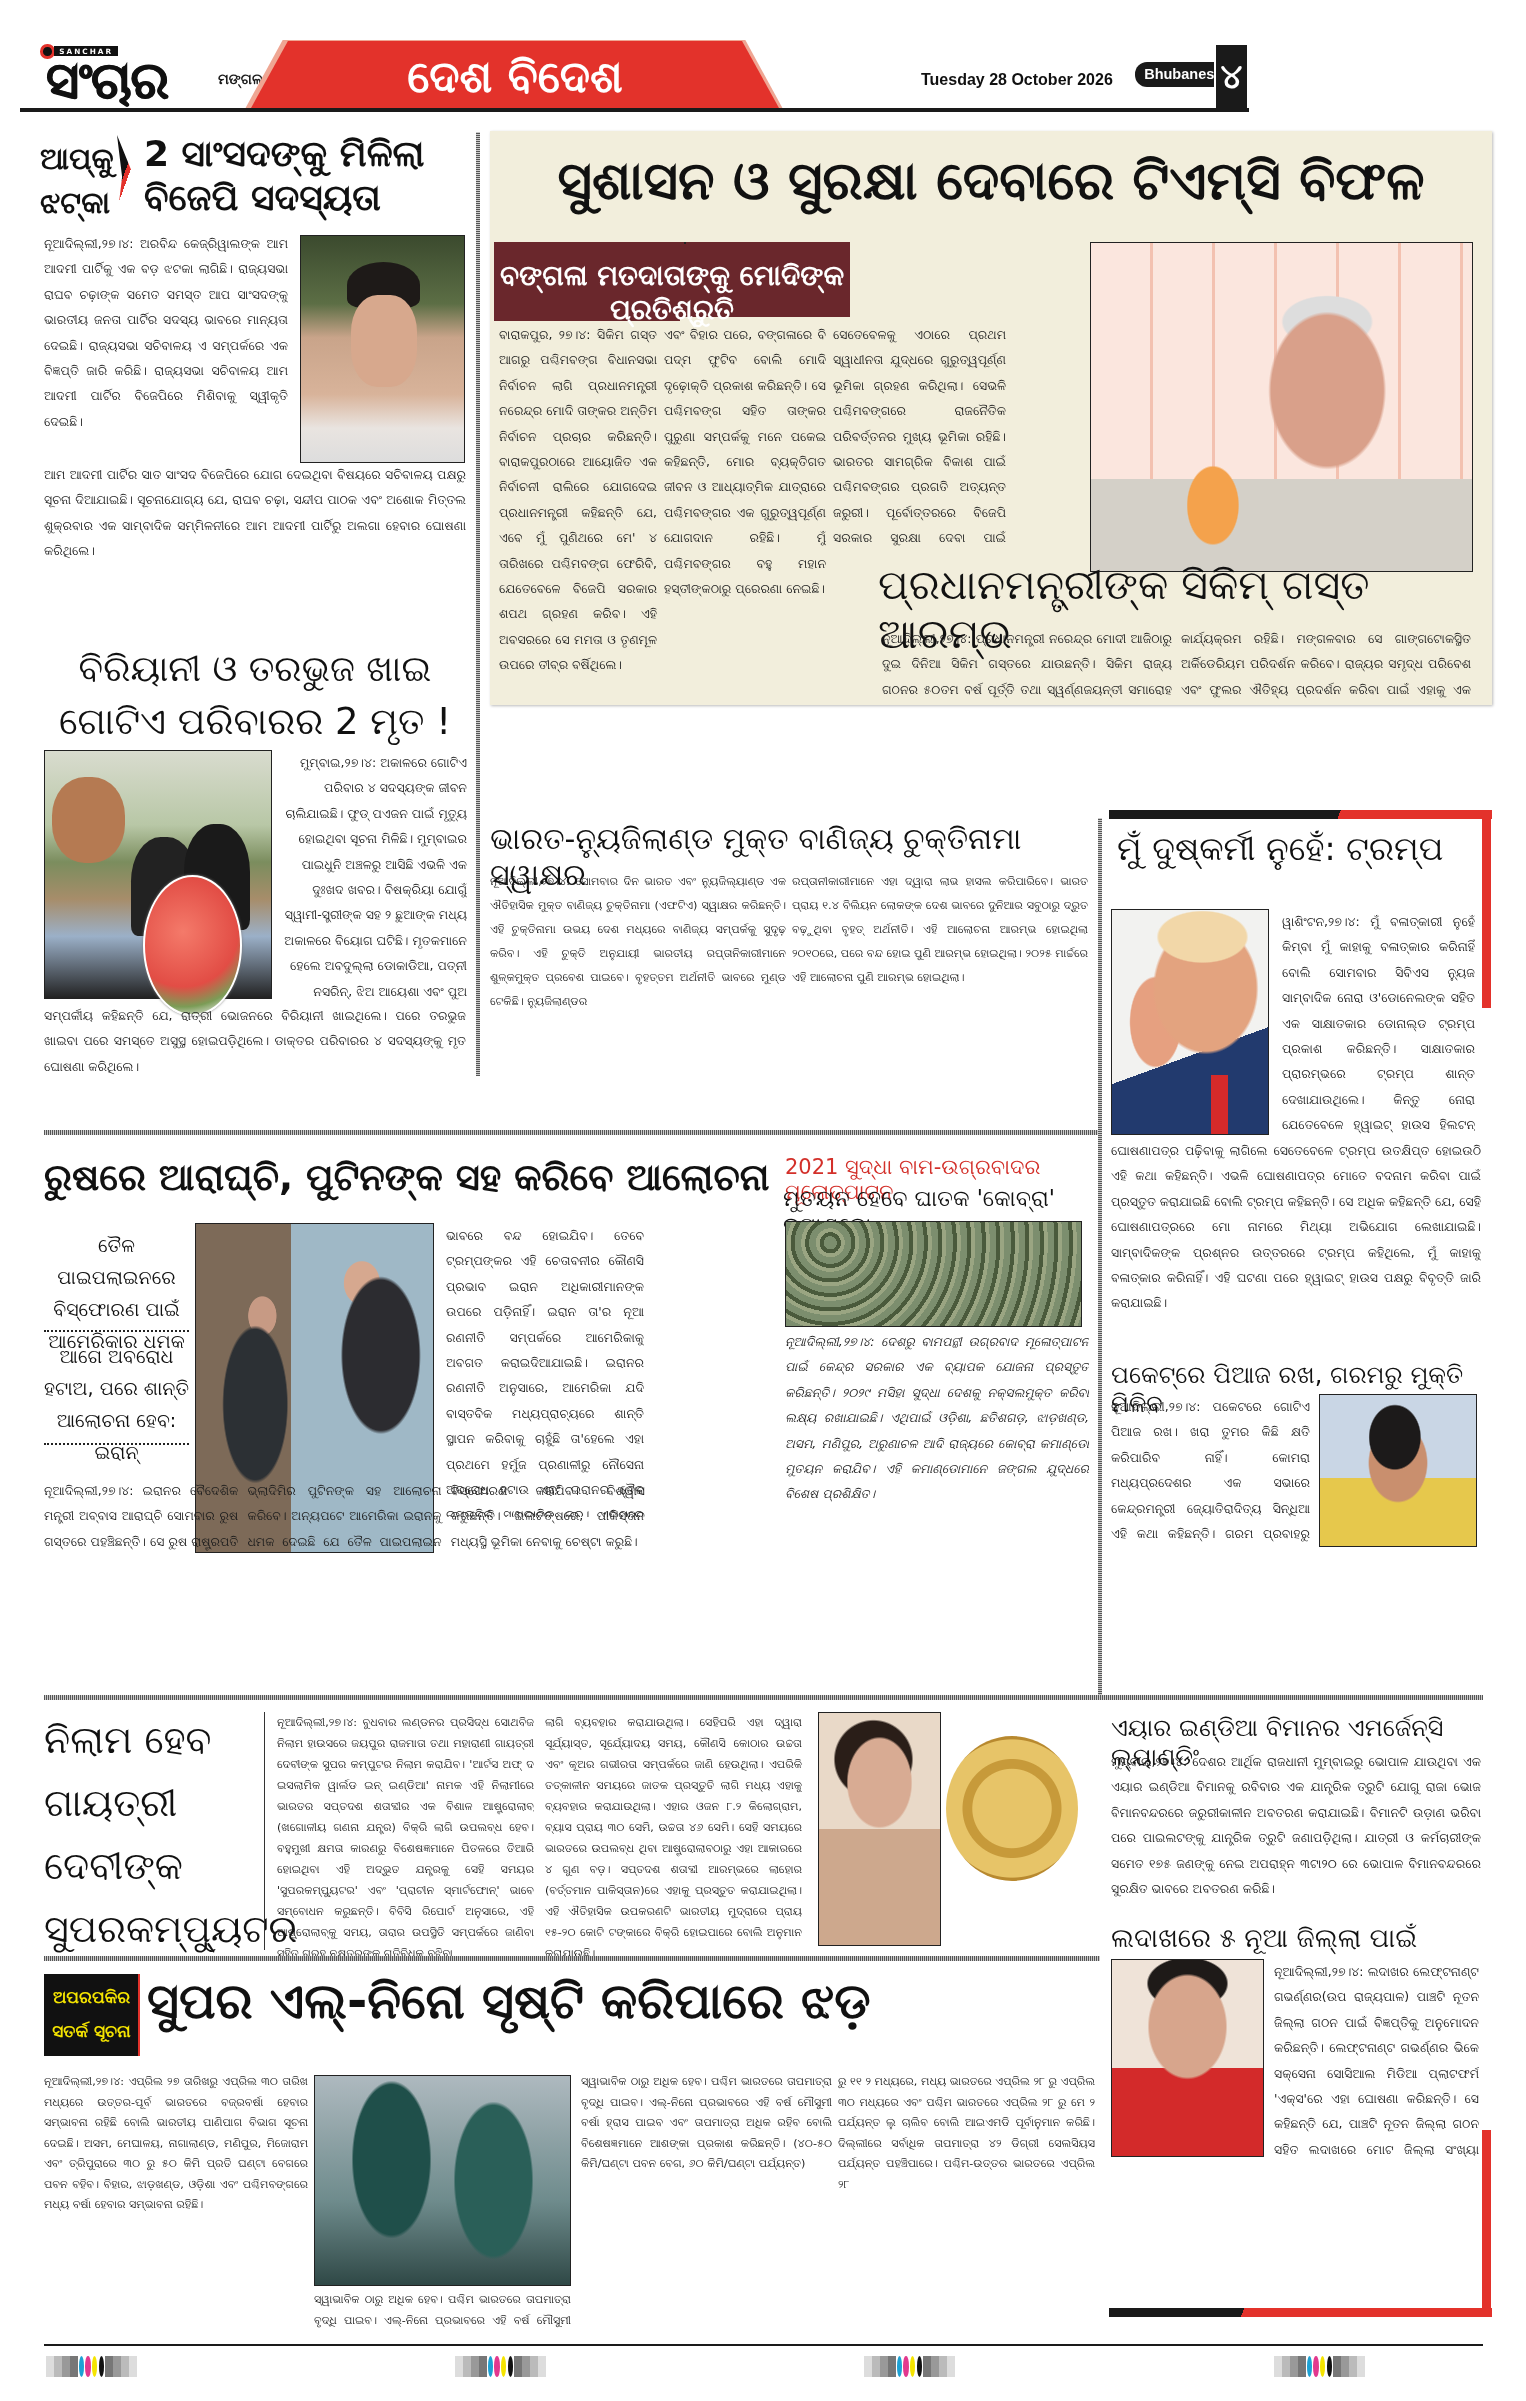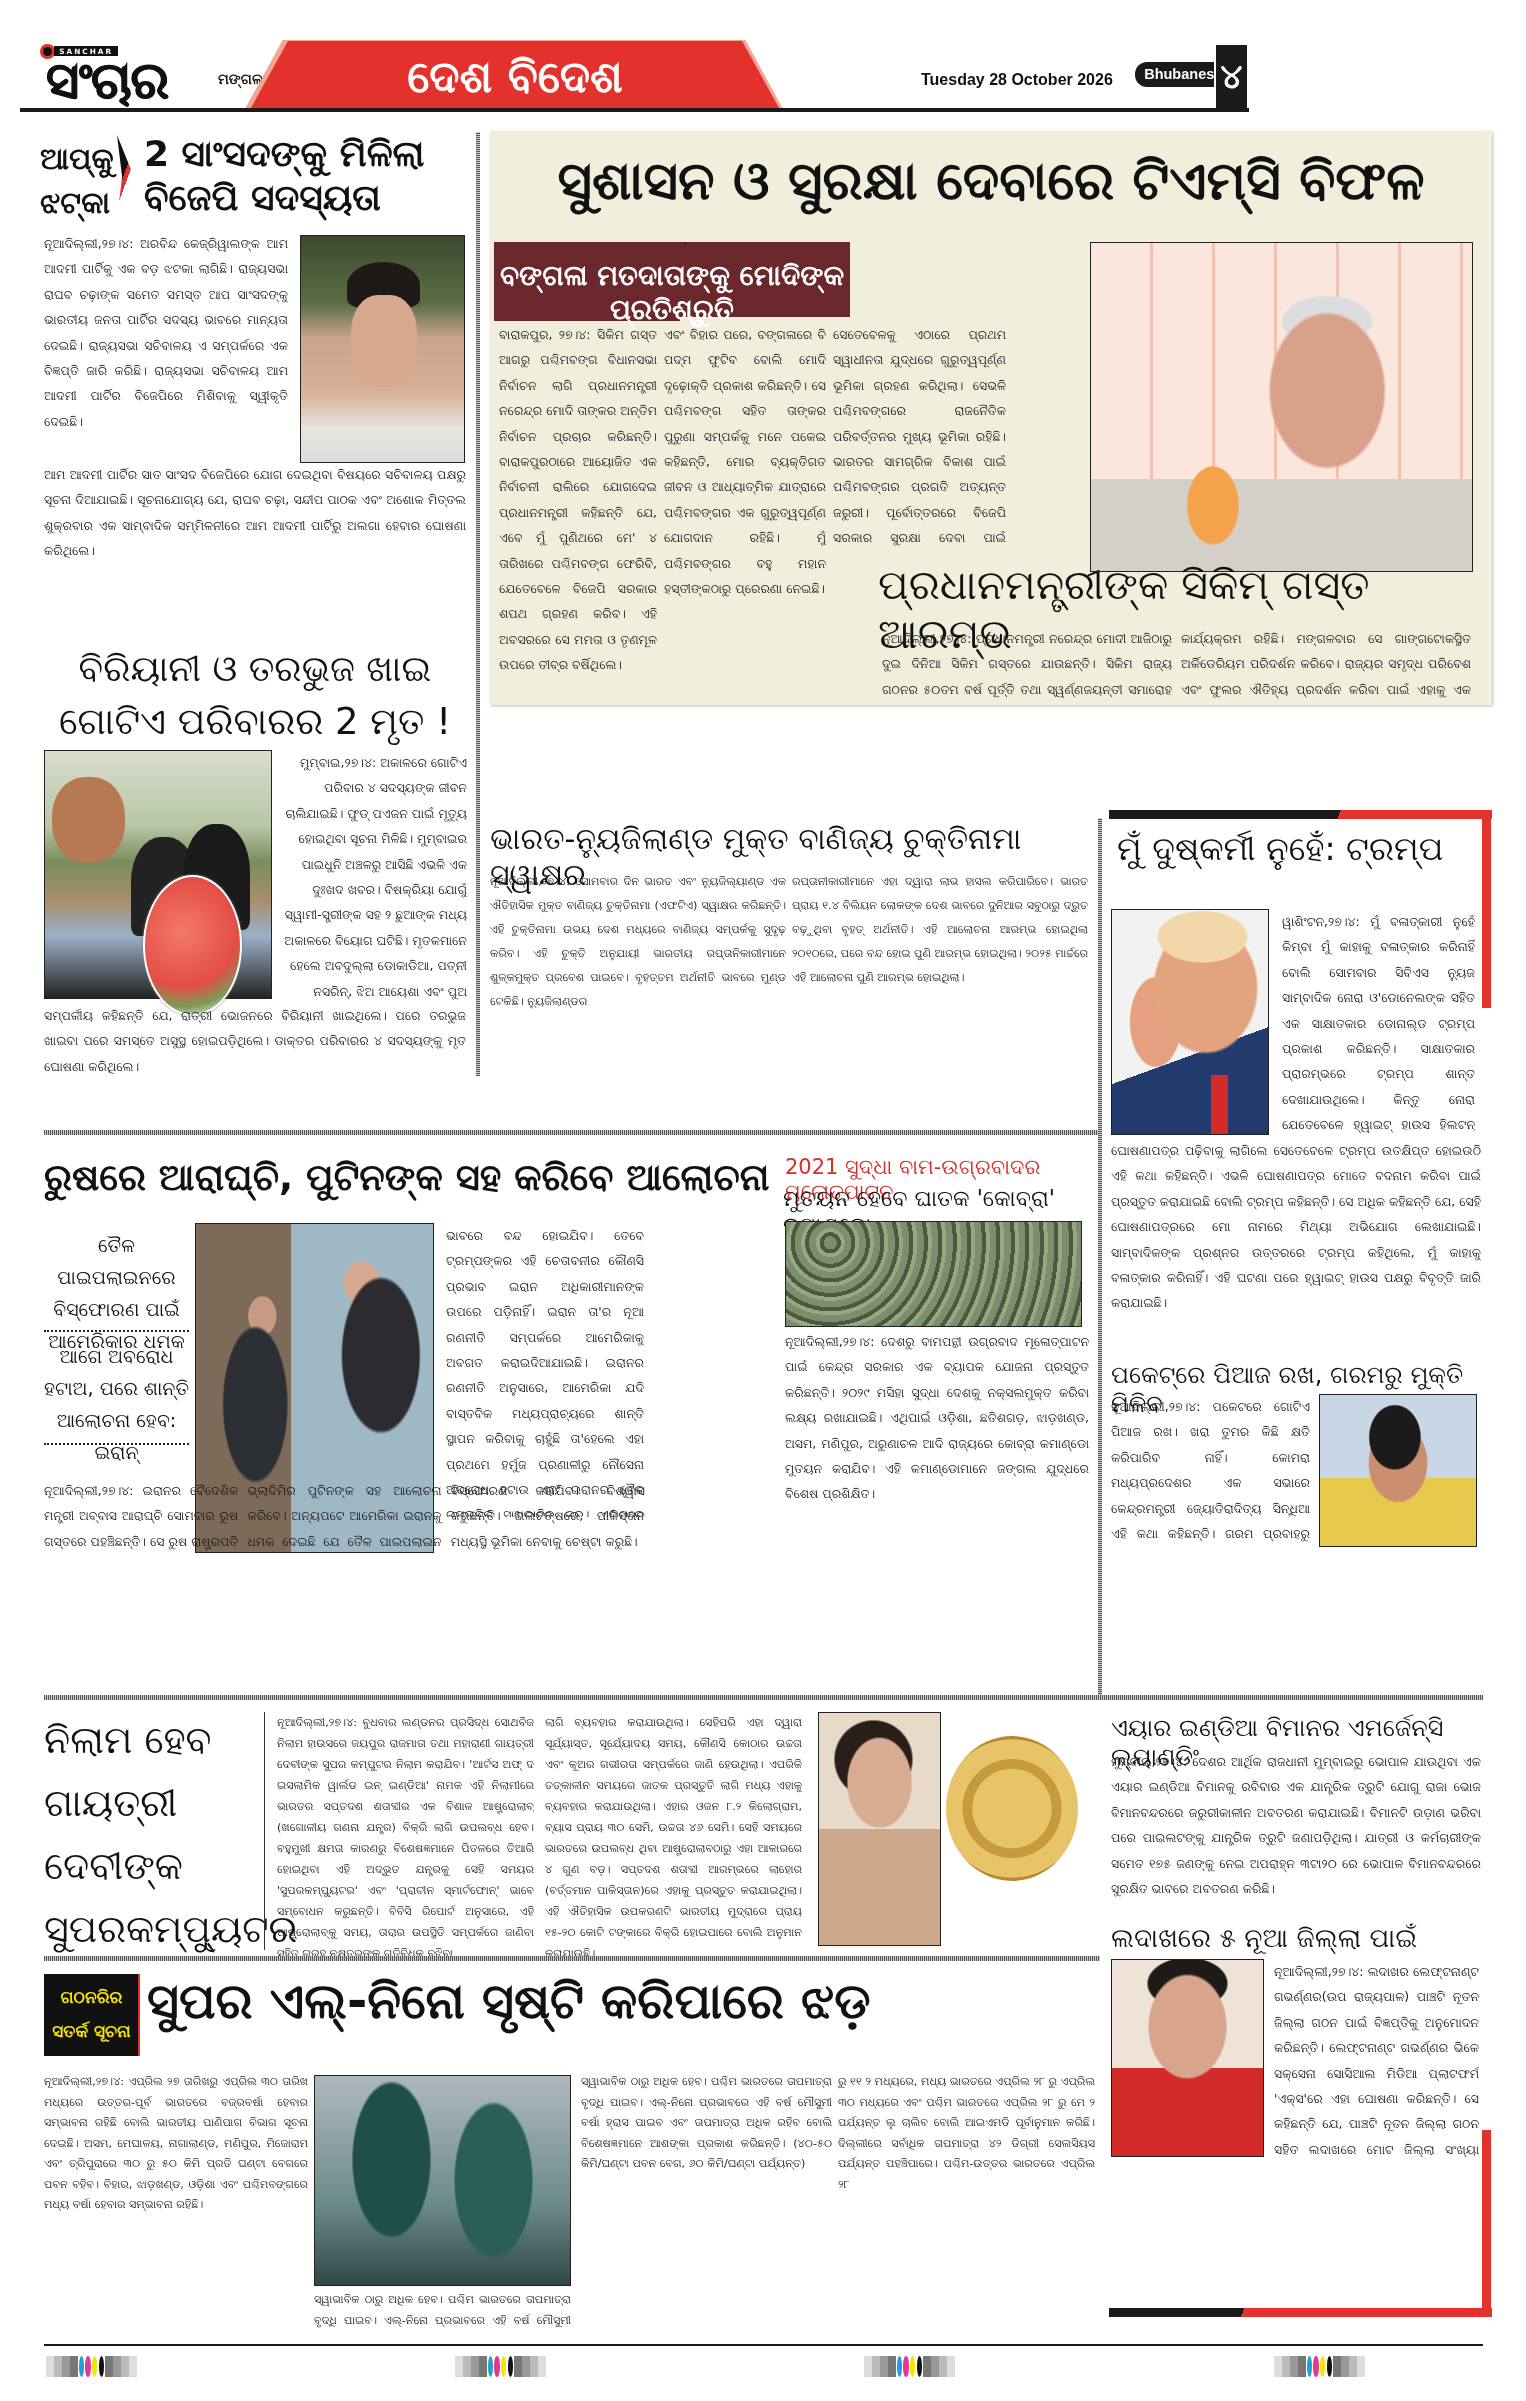--- a/index.html
+++ b/index.html
@@ -862,21 +862,21 @@
    radial-gradient(ellipse 14.5px 20px at 28% 28%, #c79a84 0 95%, transparent 100%),
    linear-gradient(90deg, #7d6a58 0 40%, #9fb8c6 40% 100%);"></div>
 <div class="col body-text" style="left:446px;top:1223px;width:198px;height:294px;">ଭାବରେ ବନ୍ଦ ହୋଇଯିବ। ତେବେ ଟ୍ରମ୍ପଙ୍କର ଏହି ଚେତାବନୀର କୌଣସି ପ୍ରଭାବ ଇରାନ ଅଧିକାରୀମାନଙ୍କ ଉପରେ ପଡ଼ିନାହିଁ। ଇରାନ ତା'ର ନୂଆ ରଣନୀତି ସମ୍ପର୍କରେ ଆମେରିକାକୁ ଅବଗତ କରାଇଦିଆଯାଇଛି। ଇରାନର ରଣନୀତି ଅନୁସାରେ, ଆମେରିକା ଯଦି ବାସ୍ତବିକ ମଧ୍ୟପ୍ରାଚ୍ୟରେ ଶାନ୍ତି ସ୍ଥାପନ କରିବାକୁ ଚାହୁଁଛି ତା'ହେଲେ ଏହା ପ୍ରଥମେ ହର୍ମୁଜ ପ୍ରଣାଳୀରୁ ନୌସେନା ଅବରୋଧ ହଟାଉ ଏବଂ ଇରାନର ତୈଳ ରପ୍ତାନିକୁ ସ୍ୱାଭାବିକ କରୁ। ଏହାପରେ ଇରାନ ଆମେରିକା ସହିତ ଶାନ୍ତି ଆଲୋଚନାରେ</div>
 <div class="col body-text" style="left:44px;top:1478px;width:601px;height:211px;column-count:3;column-gap:9.2px;">ନୂଆଦିଲ୍ଲୀ,୨୭।୪: ଇରାନର ବୈଦେଶିକ ମନ୍ତ୍ରୀ ଅବ୍ବାସ ଆରାଘ୍‌ଚି ସୋମବାର ରୁଷ ଗସ୍ତରେ ପହଞ୍ଚିଛନ୍ତି। ସେ ରୁଷ ରାଷ୍ଟ୍ରପତି ଭ୍ଲାଦିମିର ପୁଟିନଙ୍କ ସହ ଆଲୋଚନା କରିବେ। ଅନ୍ୟପଟେ ଆମେରିକା ଇରାନକୁ ଧମକ ଦେଇଛି ଯେ ତୈଳ ପାଇପଲାଇନ ବିସ୍ଫୋରଣ କରାଯିବ। ବିଶ୍ୱାସ କରୁଛନ୍ତି। ଇଲଟଙ୍ଷରେ, ପାକିସ୍ତାନ ମଧ୍ୟସ୍ଥି ଭୂମିକା ନେବାକୁ ଚେଷ୍ଟା କରୁଛି।</div>
 
 <div class="abs headline" style="left:785px;top:1155px;width:304px;font-size:21px;color:#d3302a;font-weight:normal;">2021 ସୁଦ୍ଧା ବାମ-ଉଗ୍ରବାଦର ମୂଳୋତ୍ପାଟନ</div>
 <div class="abs headline" style="left:783px;top:1185px;width:304px;font-size:22.4px;font-weight:normal;">ମୁତୟନ ହେବେ ଘାତକ 'କୋବ୍ରା' କମାଣ୍ଡୋ</div>
 <div class="photo" style="left:785px;top:1221px;width:297px;height:106px;background:
    repeating-radial-gradient(circle at 15% 20%, #7c8e6e 0 6.6px, #4a5a3c 6.6px 10.6px, #9aa582 10.6px 14.5px),
    #6a7a58;"></div>
-<div class="col body-text" style="left:785px;top:1329px;width:304px;height:366px;">ନୂଆଦିଲ୍ଲୀ,୨୭।୪: ଦେଶରୁ ବାମପନ୍ଥୀ ଉଗ୍ରବାଦ ମୂଳୋତ୍ପାଟନ ପାଇଁ କେନ୍ଦ୍ର ସରକାର ଏକ ବ୍ୟାପକ ଯୋଜନା ପ୍ରସ୍ତୁତ କରିଛନ୍ତି। ୨୦୨୯ ମସିହା ସୁଦ୍ଧା ଦେଶକୁ ନକ୍ସଲମୁକ୍ତ କରିବା ଲକ୍ଷ୍ୟ ରଖାଯାଇଛି। ଏଥିପାଇଁ ଓଡ଼ିଶା, ଛତିଶଗଡ଼, ଝାଡ଼ଖଣ୍ଡ, ଅସମ, ମଣିପୁର, ଅରୁଣାଚଳ ଆଦି ରାଜ୍ୟରେ କୋବ୍ରା କମାଣ୍ଡୋ ମୁତୟନ କରାଯିବ। ଏହି କମାଣ୍ଡୋମାନେ ଜଙ୍ଗଲ ଯୁଦ୍ଧରେ ବିଶେଷ ପ୍ରଶିକ୍ଷିତ।</div>
+<div class="col body-text" style="left:785px;top:1329px;width:304px;height:366px;font-style:italic;">ନୂଆଦିଲ୍ଲୀ,୨୭।୪: ଦେଶରୁ ବାମପନ୍ଥୀ ଉଗ୍ରବାଦ ମୂଳୋତ୍ପାଟନ ପାଇଁ କେନ୍ଦ୍ର ସରକାର ଏକ ବ୍ୟାପକ ଯୋଜନା ପ୍ରସ୍ତୁତ କରିଛନ୍ତି। ୨୦୨୯ ମସିହା ସୁଦ୍ଧା ଦେଶକୁ ନକ୍ସଲମୁକ୍ତ କରିବା ଲକ୍ଷ୍ୟ ରଖାଯାଇଛି। ଏଥିପାଇଁ ଓଡ଼ିଶା, ଛତିଶଗଡ଼, ଝାଡ଼ଖଣ୍ଡ, ଅସମ, ମଣିପୁର, ଅରୁଣାଚଳ ଆଦି ରାଜ୍ୟରେ କୋବ୍ରା କମାଣ୍ଡୋ ମୁତୟନ କରାଯିବ। ଏହି କମାଣ୍ଡୋମାନେ ଜଙ୍ଗଲ ଯୁଦ୍ଧରେ ବିଶେଷ ପ୍ରଶିକ୍ଷିତ।</div>
 
 <div class="abs headline" style="left:1111px;top:1361px;width:370px;font-size:24px;font-weight:normal;">ପକେଟ୍‌ରେ ପିଆଜ ରଖ, ଗରମରୁ ମୁକ୍ତି ମିଳିବ</div>
 <div class="photo" style="left:1319px;top:1394px;width:158px;height:153px;background:
    radial-gradient(ellipse 26.4px 33px at 48% 28%, #1c1a1a 0 95%, transparent 100%),
    radial-gradient(ellipse 30px 40px at 50% 45%, #c98f6e 0 95%, transparent 100%),
    linear-gradient(180deg, #c9d6e5 0 55%, #e6c84c 55% 100%);"></div>
 <div class="col body-text" style="left:1111px;top:1394px;width:199px;height:153px;">ନୂଆଦିଲ୍ଲୀ,୨୭।୪: ପକେଟରେ ଗୋଟିଏ ପିଆଜ ରଖ। ଖରା ତୁମର କିଛି କ୍ଷତି କରିପାରିବ ନାହିଁ। କୋମରା ମଧ୍ୟପ୍ରଦେଶର ଏକ ସଭାରେ କେନ୍ଦ୍ରମନ୍ତ୍ରୀ ଜ୍ୟୋତିରାଦିତ୍ୟ ସିନ୍ଧିଆ ଏହି କଥା କହିଛନ୍ତି। ଗରମ ପ୍ରବାହରୁ ରକ୍ଷା ପାଇବା ପାଇଁ ପିଆଜ ବ୍ୟବହାର ଏକ ପାରମ୍ପରିକ ଉପାୟ ବୋଲି ସେ ଉଲ୍ଲେଖ କରିଛନ୍ତି। ଏହା ପରେ ସୋସିଆଲ ମିଡିଆରେ ତାଙ୍କ ବୟାନ ଭାଇରାଲ ହୋଇଛି।</div>
 
 <div class="hatch" style="left:44px;top:1695px;width:1439px;"></div>
 
@@ -901,21 +901,21 @@
 <div class="abs headline" style="left:1111px;top:1922px;width:370px;font-size:26.4px;font-weight:normal;">ଲଦାଖରେ ୫ ନୂଆ ଜିଲ୍ଲା ପାଇଁ ଘୋଷଣା</div>
 <div class="photo" style="left:1111px;top:1959px;width:153px;height:198px;background:
    radial-gradient(ellipse 40px 53px at 50% 34%, #d7a58c 0 95%, transparent 100%),
    radial-gradient(ellipse 41px 26.4px at 50% 12%, #1e1a18 0 95%, transparent 100%),
    linear-gradient(180deg, #efe3d8 0 55%, #d32a2a 55% 100%);"></div>
 <div class="col body-text" style="left:1274px;top:1959px;width:205px;height:198px;">ନୂଆଦିଲ୍ଲୀ,୨୭।୪: ଲଦାଖର ଲେଫ୍ଟନାଣ୍ଟ ଗଭର୍ଣ୍ଣର(ଉପ ରାଜ୍ୟପାଳ) ପାଞ୍ଚଟି ନୂତନ ଜିଲ୍ଲା ଗଠନ ପାଇଁ ବିଜ୍ଞପ୍ତିକୁ ଅନୁମୋଦନ କରିଛନ୍ତି। ଲେଫ୍ଟନାଣ୍ଟ ଗଭର୍ଣ୍ଣର ଭିକେ ସକ୍ସେନା ସୋସିଆଲ ମିଡିଆ ପ୍ଲାଟଫର୍ମ 'ଏକ୍ସ'ରେ ଏହା ଘୋଷଣା କରିଛନ୍ତି। ସେ କହିଛନ୍ତି ଯେ, ପାଞ୍ଚଟି ନୂତନ ଜିଲ୍ଲା ଗଠନ ସହିତ ଲଦାଖରେ ମୋଟ ଜିଲ୍ଲା ସଂଖ୍ୟା ବର୍ତ୍ତମାନ ୭ ହେବ। ସେ ଏହି ନିଷ୍ପତ୍ତିକୁ ନାଗରିକଙ୍କ ନିକଟକୁ ଶାସନ ଆଣିବା ଏବଂ ବିକାଶ, ନିଯୁକ୍ତି ଏବଂ ଉଦ୍ୟୋଗ ପାଇଁ ନୂତନ ସୁଯୋଗ ସୃଷ୍ଟି କରିବା ଦିଗରେ ଏକ ଗୁରୁତ୍ୱପୂର୍ଣ୍ଣ ପଦକ୍ଷେପ ବୋଲି ବର୍ଣ୍ଣନା କରିଛନ୍ତି।</div>
 
 <div class="hatch" style="left:44px;top:1956px;width:1056px;"></div>
 <div class="abs" style="left:44px;top:1974px;width:96px;height:82px;background:#111;border-right:2.6px solid #e3322b;"></div>
 <div class="abs" style="left:46px;top:1980px;width:91px;text-align:center;font-size:17px;font-weight:bold;line-height:34px;color:#f5e400;">
-  <div>ଗଠନରିର</div>
+  <div>ଅପରପକିର</div>
   <div>ସତର୍କ ସୂଚନା</div>
 </div>
 <div class="abs headline" style="left:147px;top:1973px;width:950px;font-size:49px;">ସୁପର ଏଲ୍-ନିନୋ ସୃଷ୍ଟି କରିପାରେ ଝଡ଼</div>
 <div class="col body-text" style="left:44px;top:2072px;width:264px;height:251px;font-size:11.2px;line-height:20.5px;">ନୂଆଦିଲ୍ଲୀ,୨୭।୪: ଏପ୍ରିଲ ୨୭ ତାରିଖରୁ ଏପ୍ରିଲ ୩୦ ତାରିଖ ମଧ୍ୟରେ ଉତ୍ତର-ପୂର୍ବ ଭାରତରେ ବଜ୍ରବର୍ଷା ହେବାର ସମ୍ଭାବନା ରହିଛି ବୋଲି ଭାରତୀୟ ପାଣିପାଗ ବିଭାଗ ସୂଚନା ଦେଇଛି। ଅସମ, ମେଘାଳୟ, ନାଗାଲାଣ୍ଡ, ମଣିପୁର, ମିଜୋରାମ ଏବଂ ତ୍ରିପୁରାରେ ୩୦ ରୁ ୫୦ କିମି ପ୍ରତି ଘଣ୍ଟା ବେଗରେ ପବନ ବହିବ। ବିହାର, ଝାଡ଼ଖଣ୍ଡ, ଓଡ଼ିଶା ଏବଂ ପଶ୍ଚିମବଙ୍ଗରେ ମଧ୍ୟ ବର୍ଷା ହେବାର ସମ୍ଭାବନା ରହିଛି।</div>
 <div class="photo" style="left:314px;top:2075px;width:257px;height:211px;background:
    radial-gradient(ellipse 40px 79px at 30% 40%, #1f4f4a 0 95%, transparent 100%),
    radial-gradient(ellipse 40px 79px at 70% 50%, #2a5f58 0 95%, transparent 100%),
    linear-gradient(180deg, #aeb9bf 0%, #6e8b8c 60%, #2f4846 100%);"></div>
 <div class="col body-text" style="left:314px;top:2290px;width:257px;height:40px;font-size:11.2px;line-height:20.5px;">ସ୍ୱାଭାବିକ ଠାରୁ ଅଧିକ ହେବ। ପଶ୍ଚିମ ଭାରତରେ ତାପମାତ୍ରା ବୃଦ୍ଧି ପାଇବ। ଏଲ୍-ନିନୋ ପ୍ରଭାବରେ ଏହି ବର୍ଷ ମୌସୁମୀ ବର୍ଷା ହ୍ରାସ ପାଇବ ଏବଂ ତାପମାତ୍ରା ଅଧିକ ରହିବ ବୋଲି ବିଶେଷଜ୍ଞମାନେ ଆଶଙ୍କା ପ୍ରକାଶ କରିଛନ୍ତି। (୪୦-୫୦ କିମି/ଘଣ୍ଟା ପବନ ବେଗ, ୬୦ କିମି/ଘଣ୍ଟା ପର୍ଯ୍ୟନ୍ତ)</div>
 <div class="col body-text" style="left:581px;top:2072px;width:251px;height:257px;font-size:11.2px;line-height:20.5px;">ସ୍ୱାଭାବିକ ଠାରୁ ଅଧିକ ହେବ। ପଶ୍ଚିମ ଭାରତରେ ତାପମାତ୍ରା ବୃଦ୍ଧି ପାଇବ। ଏଲ୍-ନିନୋ ପ୍ରଭାବରେ ଏହି ବର୍ଷ ମୌସୁମୀ ବର୍ଷା ହ୍ରାସ ପାଇବ ଏବଂ ତାପମାତ୍ରା ଅଧିକ ରହିବ ବୋଲି ବିଶେଷଜ୍ଞମାନେ ଆଶଙ୍କା ପ୍ରକାଶ କରିଛନ୍ତି। (୪୦-୫୦ କିମି/ଘଣ୍ଟା ପବନ ବେଗ, ୬୦ କିମି/ଘଣ୍ଟା ପର୍ଯ୍ୟନ୍ତ)</div>

